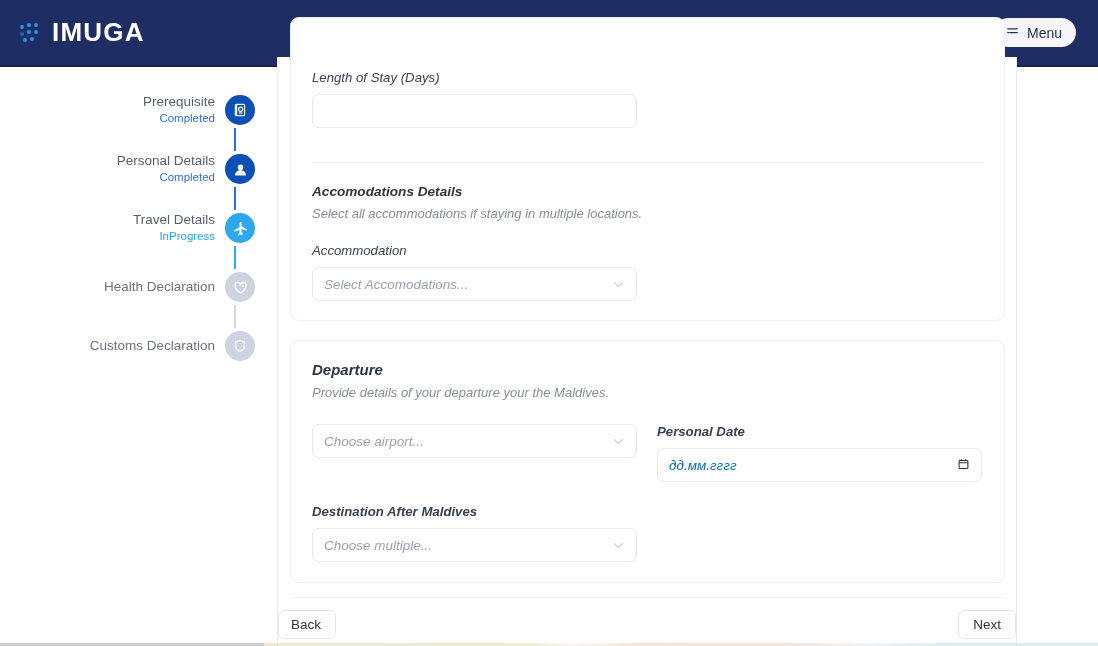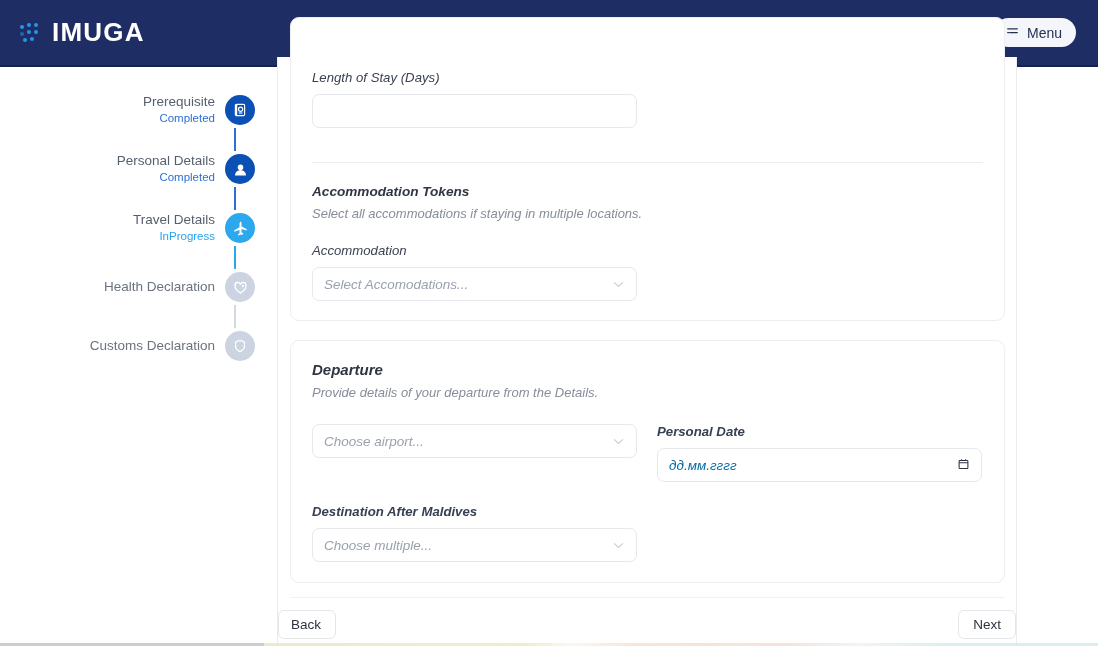--- a/index.html
+++ b/index.html
@@ -263,39 +263,39 @@
 
   <div class="card card-a">
     <div class="inner" style="padding-top:52px">
       <div class="fld-label reg">Length of Stay (Days)</div>
       <div class="text-input w-small"></div>
     </div>
 
     <div class="divider" style="margin-top:34px"></div>
 
     <div class="inner" style="padding-top:21px">
-      <div class="sec-title">Accommodation Tokens</div>
+      <div class="sec-title">Accomodations Details</div>
       <div class="sec-sub">Select all accommodations if staying in multiple locations.</div>
 
       <div class="fld-label reg" style="margin-top:22px">Accommodation</div>
       <div class="select-input w-small">
         <span>Select Accomodations...</span>
         <span class="chev">
           <svg width="11" height="7" viewBox="0 0 12 8" fill="none" stroke="#c7ccd6" stroke-width="1.3">
               <path d="M1 1.6L6 6.2l5-4.6"></path>
             </svg>
         </span>
       </div>
     </div>
   </div>
 
   <div class="card card-b">
     <div class="inner" style="padding-top:20px">
       <div class="sec-title" style="font-size:15px">Departure</div>
-      <div class="sec-sub">Provide details of your departure from the Details.</div>
+      <div class="sec-sub">Provide details of your departure your the Maldives.</div>
 
       <div class="row2" style="margin-top:24px">
         <div>
           <div class="select-input w-small">
             <span>Choose airport...</span>
             <span class="chev">
               <svg width="11" height="7" viewBox="0 0 12 8" fill="none" stroke="#c7ccd6" stroke-width="1.3">
                   <path d="M1 1.6L6 6.2l5-4.6"></path>
                 </svg>
             </span>

